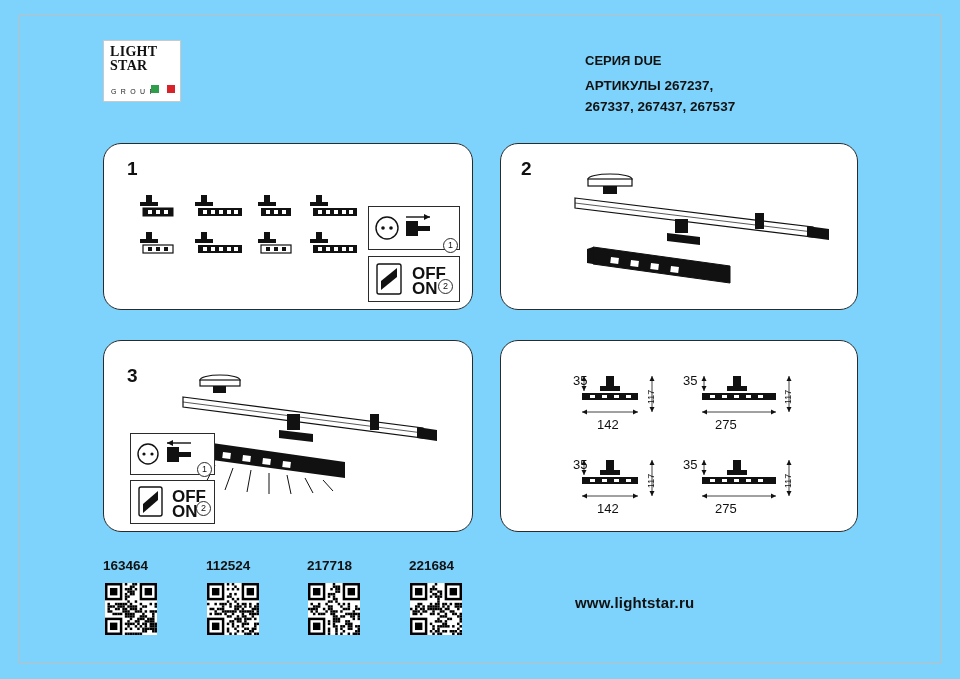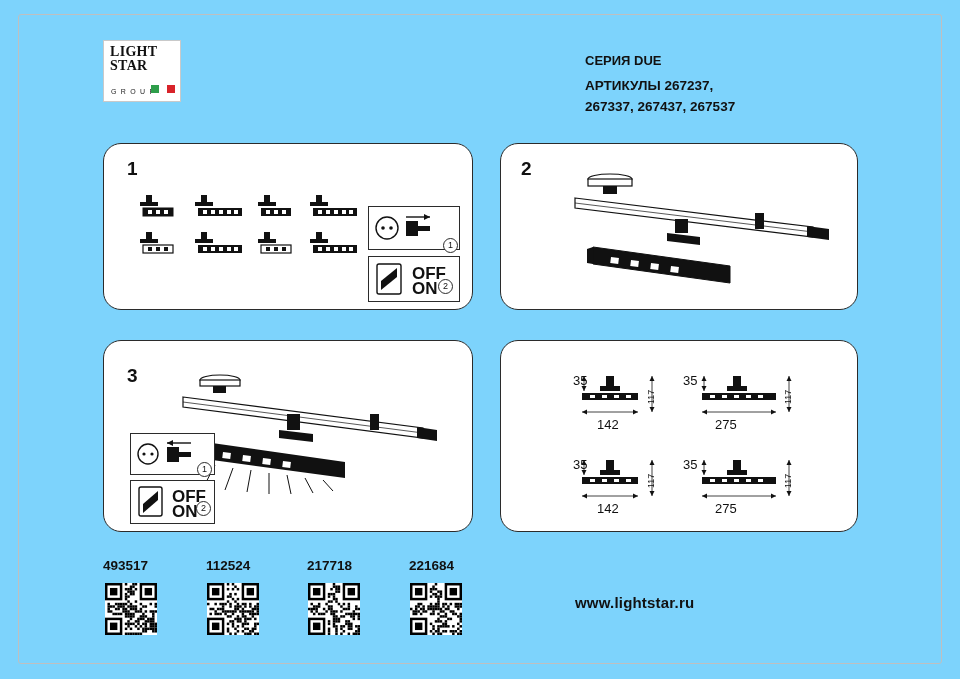--- a/index.html
+++ b/index.html
@@ -480,21 +480,21 @@
     <polygon points="12,40 17,37.5 17,42.5" fill="#111"></polygon>
     <polygon points="86,40 81,37.5 81,42.5" fill="#111"></polygon>
     <line x1="99" y1="4" x2="99" y2="40" stroke="#111" stroke-width="0.8"></line>
     <polygon points="99,4 96.5,9 101.5,9" fill="#111"></polygon>
     <polygon points="99,40 96.5,35 101.5,35" fill="#111"></polygon>
   </svg>
   <div class="dim" style="left:683px; top:457px;">35</div>
   <div class="dim" style="left:715px; top:501px;">275</div>
   <div class="dim-v" style="left:783px; top:488px;">117</div>
 
-  <div class="code-label" style="left:103px; top:558px;">493517</div>
+  <div class="code-label" style="left:103px; top:558px;">163464</div>
   <div class="code-label" style="left:206px; top:558px;">112524</div>
   <div class="code-label" style="left:307px; top:558px;">217718</div>
   <div class="code-label" style="left:409px; top:558px;">221684</div>
 
   <div class="qr" id="qr1" style="left:105px; top:583px;">
       <svg width="52" height="52">
         <rect width="52" height="52" fill="#fff"></rect>
         <rect x="19.80952380952381" y="0" width="2.4761904761904763" height="2.4761904761904763" fill="#000"></rect>
         <rect x="27.23809523809524" y="0" width="2.4761904761904763" height="2.4761904761904763" fill="#000"></rect>
         <rect x="29.714285714285715" y="0" width="2.4761904761904763" height="2.4761904761904763" fill="#000"></rect>

